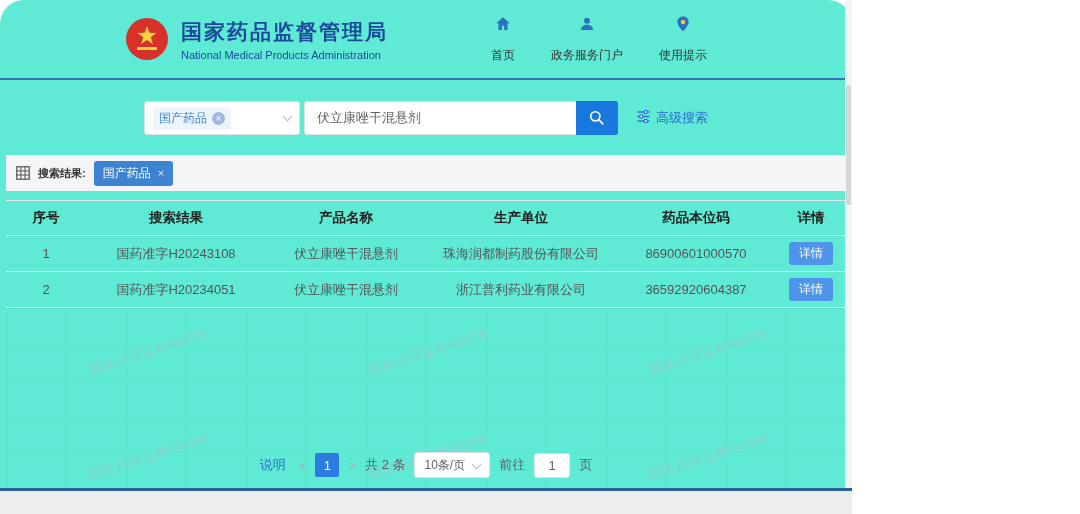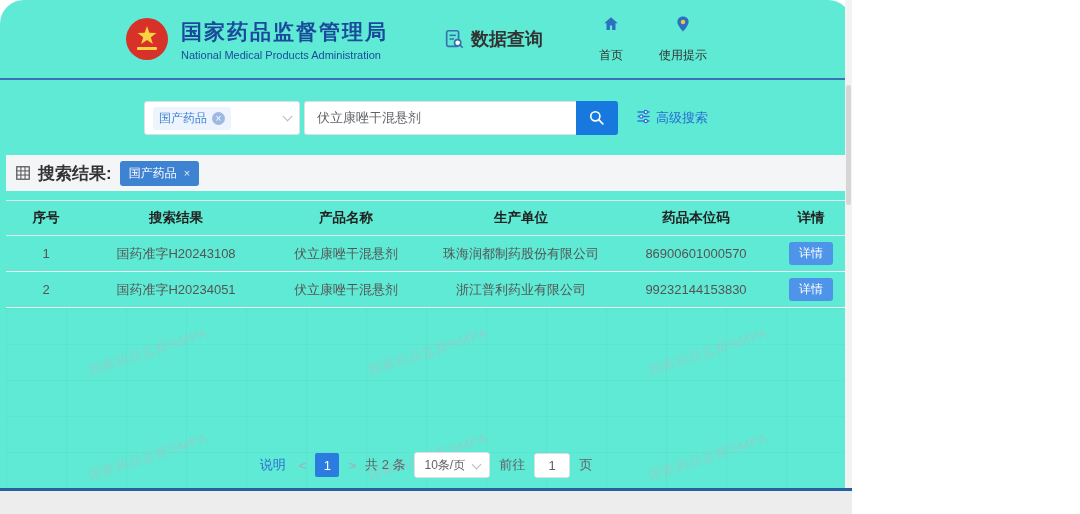--- a/index.html
+++ b/index.html
@@ -51,21 +51,21 @@
     border-radius:0 3px 3px 0; cursor:pointer; display:flex; align-items:center; justify-content:center;
   }
   .advanced { margin-left:18px; color:var(--link,#2b6cd4); font-size:13px;
     display:flex; gap:5px; cursor:pointer; text-decoration:none; }
 
   
   .results-bar {
     width:840px; margin:20px auto 0; background:#f4f5f7; height:36px;
     display:flex; align-items:center; padding:0 10px; gap:8px;
   }
-  .results-label { font-size:17px; font-weight:600; color:#333; }
+  .results-label { font-size:11px; font-weight:600; color:#333; }
   .filter-tag { background:var(--tag,#3e82d2); color:#fff; font-size:12px;
     padding:4px 9px; border-radius:3px; display:flex; align-items:center; gap:7px; }
   .filter-tag .x { opacity:.85; font-size:11px; cursor:pointer; }
 
   
   .table-wrap { width:840px; margin:9px auto 0; position:relative; }
   table { width:100%; border-collapse:collapse; font-size:13px; color:#555; table-layout:fixed; }
   thead th { font-weight:bold; color:#222; font-size:13.5px; padding:8px 4px;
     border-top:1px solid #e3e6ea; border-bottom:1px solid #e3e6ea; text-align:center; }
   tbody td { padding:6px 4px; text-align:center; border-bottom:1px solid #eef0f3;
@@ -122,37 +122,34 @@
           <polygon fill="#f7d33f" points="0,-10 2.35,-3.24 9.51,-3.09 3.8,1.24 5.88,8.09 0,4 -5.88,8.09 -3.8,1.24 -9.51,-3.09 -2.35,-3.24"></polygon>
         </g>
         <rect x="12" y="30" width="20" height="3" rx="1" fill="#f7d33f"></rect>
       </svg>
       <div class="org-names">
         <div class="org-cn">国家药品监督管理局</div>
         <div class="org-en">National Medical Products Administration</div>
       </div>
     </div>
 
-    <div class="query-title">
-      <svg class="nv-icon" width="22" height="22" viewBox="0 0 24 24" fill="none">
-        <rect x="4" y="3" width="13" height="17" rx="2" stroke="#3a6fb0" stroke-width="1.8"></rect>
-        <line x1="7" y1="8" x2="14" y2="8" stroke="#3a6fb0" stroke-width="1.6"></line>
-        <line x1="7" y1="12" x2="12" y2="12" stroke="#3a6fb0" stroke-width="1.6"></line>
-        <circle cx="16" cy="16" r="3.4" stroke="#3a6fb0" stroke-width="1.8" fill="#fff"></circle>
-        <line x1="18.4" y1="18.4" x2="21" y2="21" stroke="#3a6fb0" stroke-width="1.8" stroke-linecap="round"></line>
-      </svg>
-      <span>数据查询</span>
-    </div>
 
     <div class="top-nav">
       <div class="nav-item">
         <svg class="nv-icon" viewBox="0 0 24 24">
           <path d="M12 3 L21 11 H18 V20 H13.5 V14 H10.5 V20 H6 V11 H3 Z" fill="#2d6fc1"></path>
         </svg>
         <span class="nv-label">首页</span>
+      </div>
+      <div class="nav-item">
+        <svg class="nv-icon" viewBox="0 0 24 24">
+          <circle cx="12" cy="7.5" r="4" fill="#2d6fc1"></circle>
+          <path d="M4 20 c0-4.4 3.6-7 8-7 s8 2.6 8 7 Z" fill="#2d6fc1"></path>
+        </svg>
+        <span class="nv-label">政务服务门户</span>
       </div>
       <div class="nav-item">
         <svg class="nv-icon" viewBox="0 0 24 24">
           <path d="M12 2 C7.6 2 4.5 5.2 4.5 9.2 C4.5 14 12 22 12 22 S19.5 14 19.5 9.2 C19.5 5.2 16.4 2 12 2 Z" fill="#2d6fc1"></path>
           <circle cx="12" cy="9.2" r="3" fill="#f3c53d"></circle>
         </svg>
         <span class="nv-label">使用提示</span>
       </div>
     </div>
   </div>
@@ -229,21 +226,21 @@
           <td>伏立康唑干混悬剂</td>
           <td>珠海润都制药股份有限公司</td>
           <td>86900601000570</td>
           <td><button class="detail-btn">详情</button></td>
         </tr>
         <tr>
           <td>2</td>
           <td>国药准字H20234051</td>
           <td>伏立康唑干混悬剂</td>
           <td>浙江普利药业有限公司</td>
-          <td>99232144153830</td>
+          <td>36592920604387</td>
           <td><button class="detail-btn">详情</button></td>
         </tr>
       </tbody>
     </table>
 
     <div class="grid-area">
       <div class="watermark wm1">国家药品监督NMPA</div>
       <div class="watermark wm2">国家药品监督NMPA</div>
       <div class="watermark wm3">国家药品监督NMPA</div>
       <div class="watermark wm4">国家药品监督NMPA</div>

